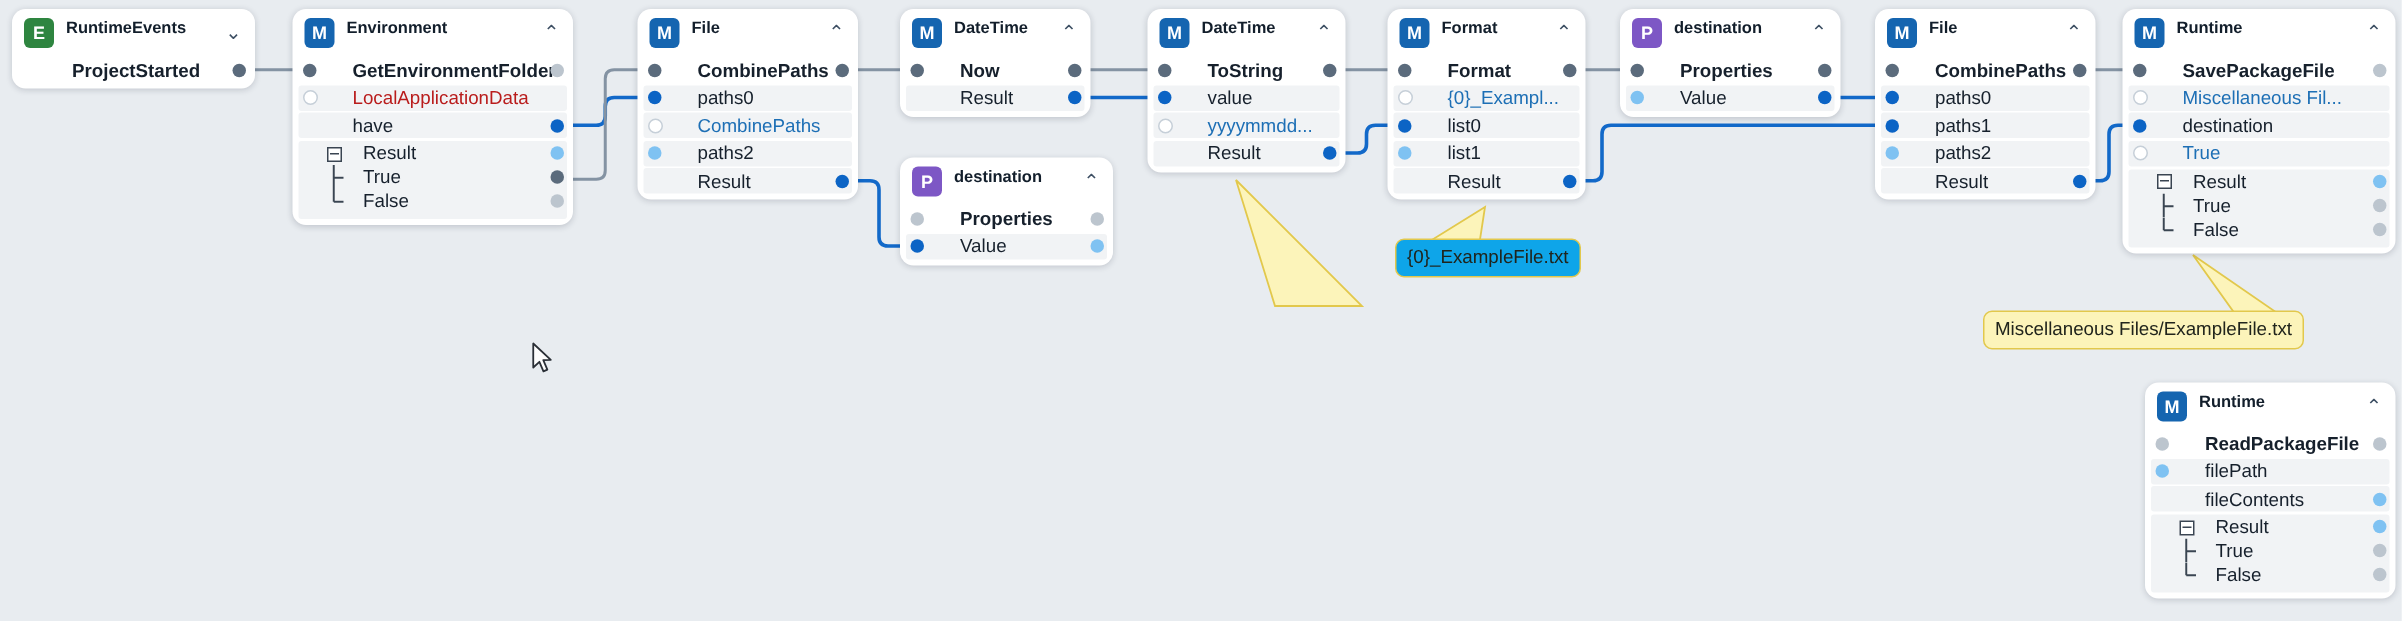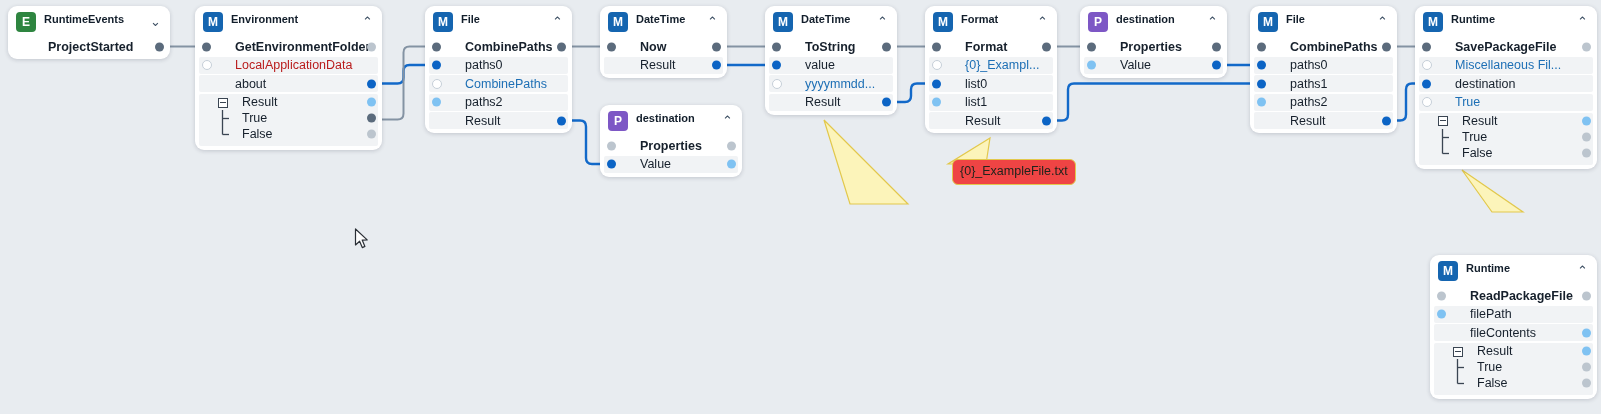--- a/index.html
+++ b/index.html
@@ -88,21 +88,21 @@
       <div class="row exec">
         <span class="lbl">GetEnvironmentFolder</span>
         <span class="port pl" style="background: rgb(91, 107, 124);"></span>
         <span class="port pr" style="background: rgb(188, 197, 206);"></span>
       </div>
       <div class="row pill">
         <span class="lbl" style="color: #b91c1c;">LocalApplicationData</span>
         <span class="port pl lit"></span>
       </div>
       <div class="row pill">
-        <span class="lbl">about</span>
+        <span class="lbl">have</span>
         <span class="port pr" style="background: rgb(12, 100, 197);"></span>
       </div>
       <div class="row group">
         <div class="subrow">
           <span class="collapse-box"></span>
           <span class="lbl">Result</span>
           <span class="port pr" style="background: rgb(127, 194, 242);"></span>
         </div>
         <div class="subrow">
           <svg width="12" height="16" class="tree">
@@ -363,19 +363,22 @@
         <div class="subrow">
           <svg width="12" height="16" class="tree">
             <line x1="4.5" y1="0" x2="4.5" y2="8.5" stroke="#3a4552" stroke-width="1.3"></line>
             <line x1="4.5" y1="8.5" x2="11" y2="8.5" stroke="#3a4552" stroke-width="1.3"></line>
           </svg>
           <span class="lbl">False</span>
           <span class="port pr" style="background: rgb(188, 197, 206);"></span>
         </div>
       </div>
     </div>
-    <div class="note" style="left: 952px; top: 159px; background: #ef4444; border-color: rgb(226, 200, 76); white-space: nowrap;">
+    <div class="note" style="left: 930px; top: 159px; background: #0ea5e9; border-color: rgb(226, 200, 76); white-space: nowrap;">
       <div>{0}_ExampleFile.txt</div>
+    </div>
+    <div class="note" style="left: 1322px; top: 207px; background: rgb(252, 244, 186); border-color: rgb(226, 200, 76); white-space: nowrap;">
+      <div>Miscellaneous Files/ExampleFile.txt</div>
     </div>
     <div id="cursor" style="left: 354px; top: 228px;"><svg width="15" height="22" viewBox="0 0 15 22">
         <path d="M1.5 1 L1.5 17 L5.6 13.2 L8.3 19.6 L10.9 18.4 L8.2 12.1 L13.2 11.9 Z" fill="#fdfdfd" stroke="#2a2f36" stroke-width="1.2" stroke-linejoin="round"></path>
       </svg></div>
   </div>
 
 </body></html>

